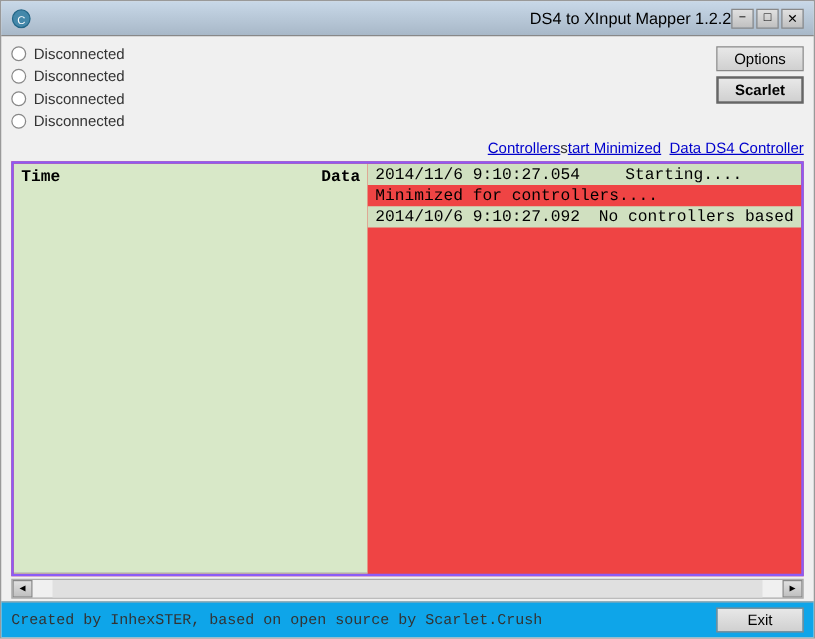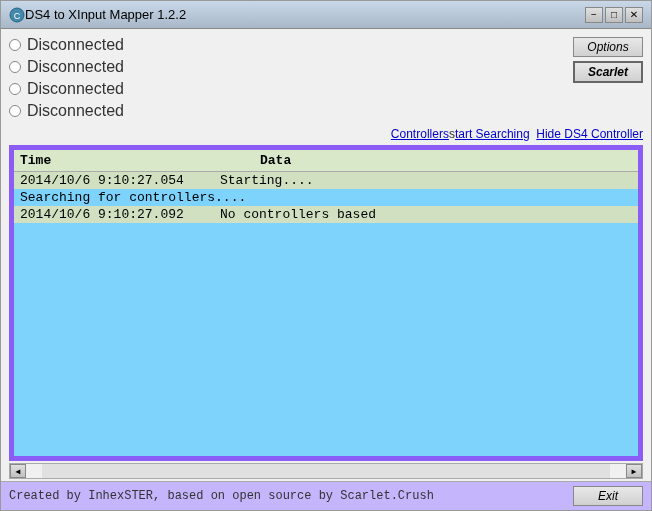--- a/index.html
+++ b/index.html
@@ -98,42 +98,41 @@
       width: 12px;
       height: 12px;
       border-radius: 50%;
       border: 1px solid #888;
       background: #fff;
       flex-shrink: 0;
     }
 
     .controller-label {
       font-family: Arial, sans-serif;
-      font-size: 16px;
+      font-size: 12px;
       color: #333;
     }
 
     .right-panel {
       display: flex;
       flex-direction: column;
       gap: 4px;
       align-items: flex-end;
       padding-top: 2px;
     }
 
     .btn {
       font-family: Arial, sans-serif;
       font-size: 12px;
       padding: 2px 10px;
       border: 1px solid #888;
       background: linear-gradient(to bottom, #e8e8e8, #d0d0d0);
       cursor: pointer;
       min-width: 70px;
       text-align: center;
-      font-style: italic;
     }
 
     .btn-hotkeys {
       border: 2px solid #666;
       font-weight: bold;
     }
 
     .links-row {
       display: flex;
       justify-content: flex-end;
@@ -150,24 +149,24 @@
     }
 
     .link-separator {
       color: #333;
       padding: 0 0px;
     }
 
     .log-section {
       flex: 1;
       margin: 0 8px;
-      border: 5px solid #8b5cf6;
-      background: #7dd3fc;
-      display: flex;
-      flex-direction: column;
+      border: 2px solid #8b5cf6;
+      background: #ef4444;
+      display: flex;
+      flex-direction: row;
       overflow: hidden;
     }
 
     .log-header {
       display: flex;
       padding: 3px 6px;
       border-bottom: 1px solid #aaa;
       background: #d8e8c8;
       font-weight: bold;
     }
@@ -256,38 +255,38 @@
       justify-content: center;
       font-size: 8px;
     }
 
     .bottom-bar {
       display: flex;
       align-items: center;
       justify-content: space-between;
       padding: 4px 8px;
       border-top: 1px solid #aaa;
-      background: #c4b5fd;
+      background: #0ea5e9;
       flex-shrink: 0;
     }
 
     .status-text {
       font-family: 'Courier New', Courier, monospace;
       font-size: 12px;
       color: #333;
     }
 
     .bottom-buttons {
       display: flex;
       gap: 6px;
     }
 
     .title-center {
       flex: 1;
-      text-align: left;
+      text-align: right;
       font-family: Arial, sans-serif;
       font-size: 13px;
     }
   </style>
 </head>
 <body>
 
 <div class="window">
 
   <div class="title-bar">
@@ -328,36 +327,36 @@
         </div>
       </div>
 
       <div class="right-panel">
         <button class="btn">Options</button>
         <button class="btn btn-hotkeys">Scarlet</button>
       </div>
     </div>
 
     <div class="links-row">
-      <span class="link">Controllers</span><span class="link-separator">s</span><span class="link">tart Searching</span>&nbsp;&nbsp;<span class="link">Hide DS4 Controller</span>
+      <span class="link">Controllers</span><span class="link-separator">s</span><span class="link">tart Minimized</span>&nbsp;&nbsp;<span class="link">Data DS4 Controller</span>
     </div>
 
     <div class="log-section">
       <div class="log-header">
         <div class="log-col-time">Time</div>
         <div class="log-col-data">Data</div>
       </div>
       <div class="log-body" id="log-body">
 
       <div class="log-row">
-            <div class="log-time">2014/10/6 9:10:27.054</div>
+            <div class="log-time">2014/11/6 9:10:27.054</div>
             <div class="log-data">Starting....</div>
           </div>
           <div class="log-row">
-            <div class="log-data">Searching for controllers....</div>
+            <div class="log-data">Minimized for controllers....</div>
           </div>
           <div class="log-row">
             <div class="log-time">2014/10/6 9:10:27.092</div>
             <div class="log-data">No controllers based</div>
           </div>
         </div>
     </div>
 
     <div class="scrollbar-area">
       <div class="scrollbar-btn-left">◀</div>

